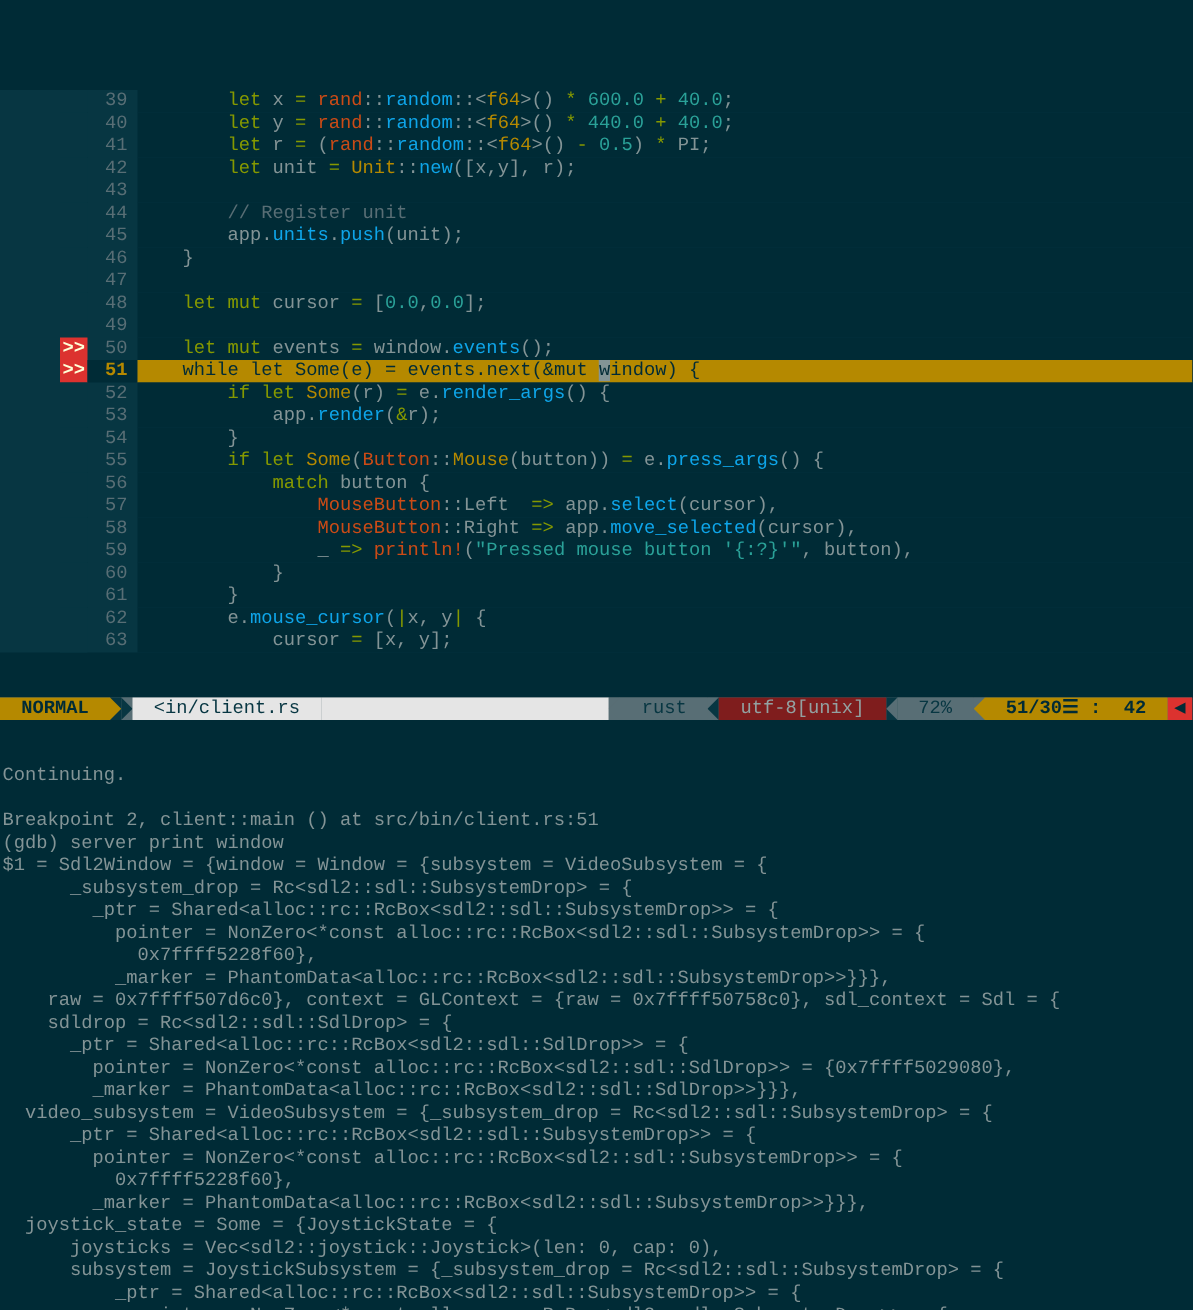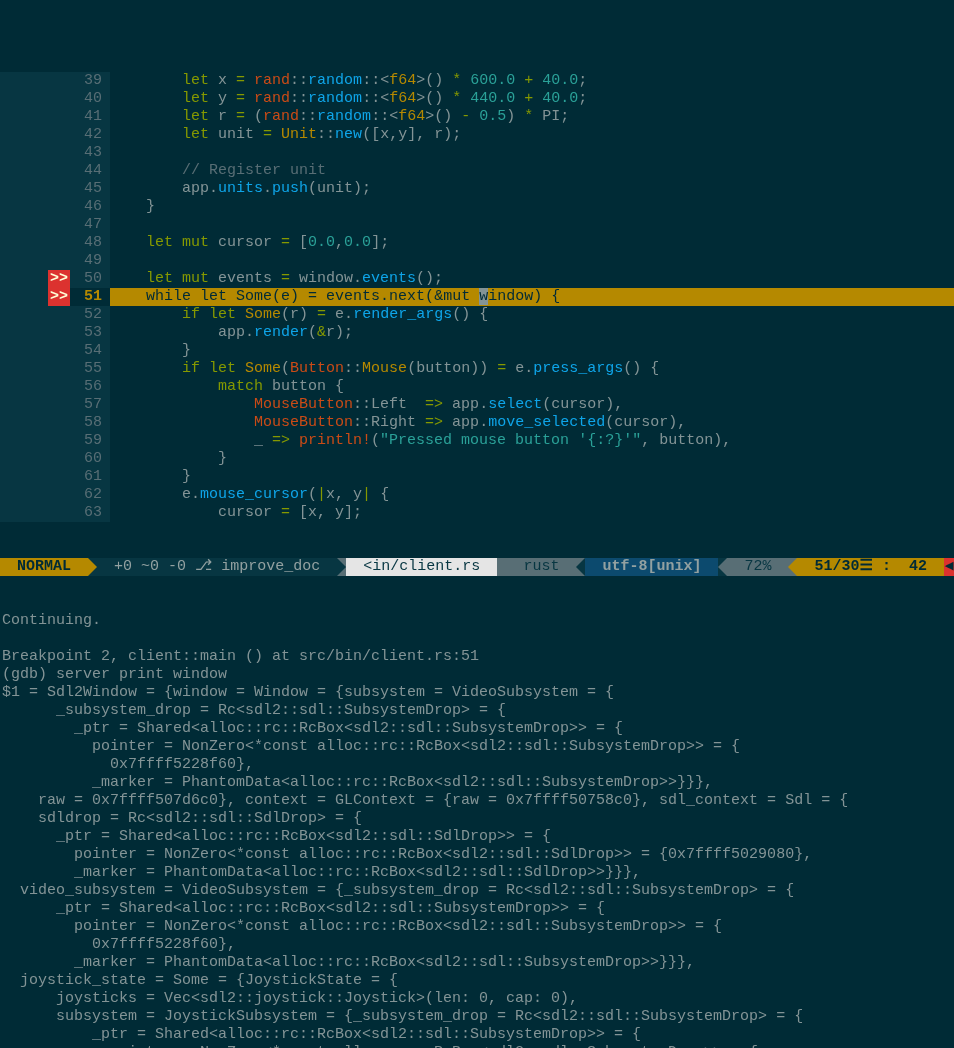--- a/index.html
+++ b/index.html
@@ -32,41 +32,40 @@
   .op { color: #859900; }
   .str { color: #2aa198; }
   .cm { color: #586e75; }
   .pth { color: #cb4b16; }
   .statusline { display: flex; height: 18px; background: #586e75; color: #002b36; font-weight: bold; }
   .sl-seg { padding: 0 8px; position: relative; }
   .sl-mode { background: #b58900; color: #002b36; }
   .sl-git { background: #073642; color: #93a1a1; font-weight: normal; }
   .sl-file { background: #e5e5e5; color: #073642; font-weight: normal; }
   .sl-ft { background: #586e75; color: #073642; font-weight: normal; }
-  .sl-enc { background: #0c4a6e; color: #93a1a1; font-weight: bold; }
+  .sl-enc { background: #7f1d1d; color: #93a1a1; font-weight: normal; }
   .sl-pct { background: #586e75; color: #073642; font-weight: normal; }
   .sl-pos { background: #b58900; color: #002b36; }
   .sl-warn { background: #dc322f; color: #002b36; width: 20px; text-align:center;}
   .arr-r { width: 0; height: 0; border-top: 9px solid transparent; border-bottom: 9px solid transparent; display: inline-block; }
   .arr-l { width: 0; height: 0; border-top: 9px solid transparent; border-bottom: 9px solid transparent; display: inline-block; }
   .terminal-pane { background: #002b36; color: #839496; padding: 0; }
   .term-line { height: 18px; padding-left: 2px; }
   .fill { flex: 1; }
 </style>
 </head>
 <body>
 
 
 
 <div class="editor-pane" id="editor-pane"><div class="code-line"><span class="sign-col"></span><span class="line-num">39</span><span class="code"><span>        </span><span class="kw">let</span><span> x </span><span class="op">=</span><span> </span><span class="pth">rand</span><span>::</span><span class="fn">random</span><span>::&lt;</span><span class="ty">f64</span><span>&gt;() </span><span class="op">*</span><span> </span><span class="num">600.0</span><span> </span><span class="op">+</span><span> </span><span class="num">40.0</span><span>;</span></span></div><div class="code-line"><span class="sign-col"></span><span class="line-num">40</span><span class="code"><span>        </span><span class="kw">let</span><span> y </span><span class="op">=</span><span> </span><span class="pth">rand</span><span>::</span><span class="fn">random</span><span>::&lt;</span><span class="ty">f64</span><span>&gt;() </span><span class="op">*</span><span> </span><span class="num">440.0</span><span> </span><span class="op">+</span><span> </span><span class="num">40.0</span><span>;</span></span></div><div class="code-line"><span class="sign-col"></span><span class="line-num">41</span><span class="code"><span>        </span><span class="kw">let</span><span> r </span><span class="op">=</span><span> (</span><span class="pth">rand</span><span>::</span><span class="fn">random</span><span>::&lt;</span><span class="ty">f64</span><span>&gt;() </span><span class="op">-</span><span> </span><span class="num">0.5</span><span>) </span><span class="op">*</span><span> </span><span>PI</span><span>;</span></span></div><div class="code-line"><span class="sign-col"></span><span class="line-num">42</span><span class="code"><span>        </span><span class="kw">let</span><span> unit </span><span class="op">=</span><span> </span><span class="ty">Unit</span><span>::</span><span class="fn">new</span><span>([x,y], r);</span></span></div><div class="code-line"><span class="sign-col"></span><span class="line-num">43</span><span class="code"><span></span></span></div><div class="code-line"><span class="sign-col"></span><span class="line-num">44</span><span class="code"><span>        </span><span class="cm">// Register unit</span></span></div><div class="code-line"><span class="sign-col"></span><span class="line-num">45</span><span class="code"><span>        app</span><span>.</span><span class="fn">units</span><span>.</span><span class="fn">push</span><span>(unit);</span></span></div><div class="code-line"><span class="sign-col"></span><span class="line-num">46</span><span class="code"><span>    }</span></span></div><div class="code-line"><span class="sign-col"></span><span class="line-num">47</span><span class="code"><span></span></span></div><div class="code-line"><span class="sign-col"></span><span class="line-num">48</span><span class="code"><span>    </span><span class="kw">let mut</span><span> cursor </span><span class="op">=</span><span> [</span><span class="num">0.0</span><span>,</span><span class="num">0.0</span><span>];</span></span></div><div class="code-line"><span class="sign-col"></span><span class="line-num">49</span><span class="code"><span></span></span></div><div class="code-line"><span class="sign-col mark">&gt;&gt;</span><span class="line-num">50</span><span class="code"><span>    </span><span class="kw">let mut</span><span> events </span><span class="op">=</span><span> window</span><span>.</span><span class="fn">events</span><span>();</span></span></div><div class="code-line"><span class="sign-col mark">&gt;&gt;</span><span class="line-num current">51</span><span class="code cursorline"><span>    </span><span class="kw">while let</span><span> </span><span class="ty">Some</span><span>(e) </span><span class="op">=</span><span> events.next(</span><span class="kw">&amp;mut</span><span> </span><span class="cursor-char">w</span><span>indow) {</span></span></div><div class="code-line"><span class="sign-col"></span><span class="line-num">52</span><span class="code"><span>        </span><span class="kw">if let</span><span> </span><span class="ty">Some</span><span>(r) </span><span class="op">=</span><span> e</span><span>.</span><span class="fn">render_args</span><span>() {</span></span></div><div class="code-line"><span class="sign-col"></span><span class="line-num">53</span><span class="code"><span>            app</span><span>.</span><span class="fn">render</span><span>(</span><span class="op">&amp;</span><span>r);</span></span></div><div class="code-line"><span class="sign-col"></span><span class="line-num">54</span><span class="code"><span>        }</span></span></div><div class="code-line"><span class="sign-col"></span><span class="line-num">55</span><span class="code"><span>        </span><span class="kw">if let</span><span> </span><span class="ty">Some</span><span>(</span><span class="pth">Button</span><span>::</span><span class="ty">Mouse</span><span>(button)) </span><span class="op">=</span><span> e</span><span>.</span><span class="fn">press_args</span><span>() {</span></span></div><div class="code-line"><span class="sign-col"></span><span class="line-num">56</span><span class="code"><span>            </span><span class="kw">match</span><span> button {</span></span></div><div class="code-line"><span class="sign-col"></span><span class="line-num">57</span><span class="code"><span>                </span><span class="pth">MouseButton</span><span>::</span><span>Left  </span><span class="op">=&gt;</span><span> app</span><span>.</span><span class="fn">select</span><span>(cursor),</span></span></div><div class="code-line"><span class="sign-col"></span><span class="line-num">58</span><span class="code"><span>                </span><span class="pth">MouseButton</span><span>::</span><span>Right </span><span class="op">=&gt;</span><span> app</span><span>.</span><span class="fn">move_selected</span><span>(cursor),</span></span></div><div class="code-line"><span class="sign-col"></span><span class="line-num">59</span><span class="code"><span>                _ </span><span class="op">=&gt;</span><span> </span><span class="pth">println!</span><span>(</span><span class="str">"Pressed mouse button '{:?}'"</span><span>, button),</span></span></div><div class="code-line"><span class="sign-col"></span><span class="line-num">60</span><span class="code"><span>            }</span></span></div><div class="code-line"><span class="sign-col"></span><span class="line-num">61</span><span class="code"><span>        }</span></span></div><div class="code-line"><span class="sign-col"></span><span class="line-num">62</span><span class="code"><span>        e</span><span>.</span><span class="fn">mouse_cursor</span><span>(</span><span class="op">|</span><span>x, y</span><span class="op">|</span><span> {</span></span></div><div class="code-line"><span class="sign-col"></span><span class="line-num">63</span><span class="code"><span>            cursor </span><span class="op">=</span><span> [x, y];</span></span></div></div>
 
 <div class="statusline">
   <span class="sl-seg sl-mode"> NORMAL </span>
   <span class="arr-r" style="border-left:9px solid #b58900; background:#073642;"></span>
-  <span class="sl-seg sl-git"> +0 ~0 -0 ⎇ improve_doc </span>
   <span class="arr-r" style="border-left:9px solid #073642; background:#586e75;"></span>
   <span class="sl-seg sl-file"> &lt;in/client.rs </span>
   <span class="fill sl-file"></span>
   <span class="arr-l" style="border-right:9px solid #586e75; background:#586e75;"></span>
   <span class="sl-seg sl-ft"> rust </span>
   <span class="arr-l" style="border-right:9px solid #073642; background:#586e75;"></span>
   <span class="sl-seg sl-enc"> utf-8[unix] </span>
   <span class="arr-l" style="border-right:9px solid #586e75; background:#073642;"></span>
   <span class="sl-seg sl-pct"> 72% </span>
   <span class="arr-l" style="border-right:9px solid #b58900; background:#586e75;"></span>

